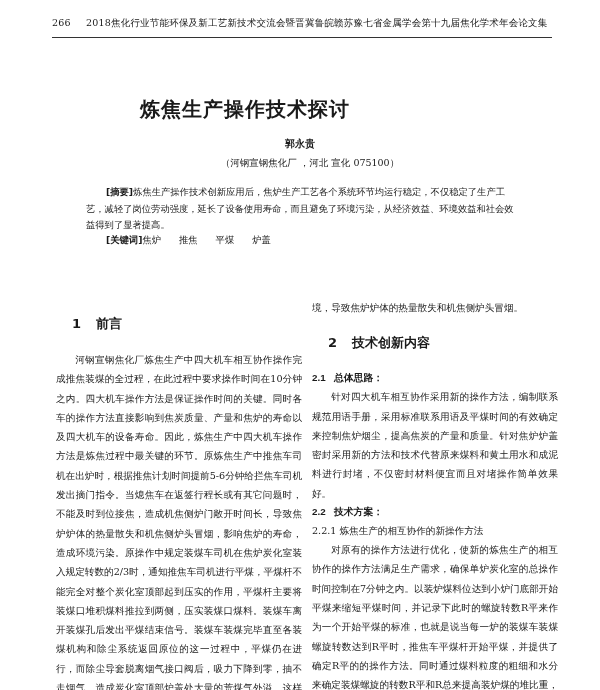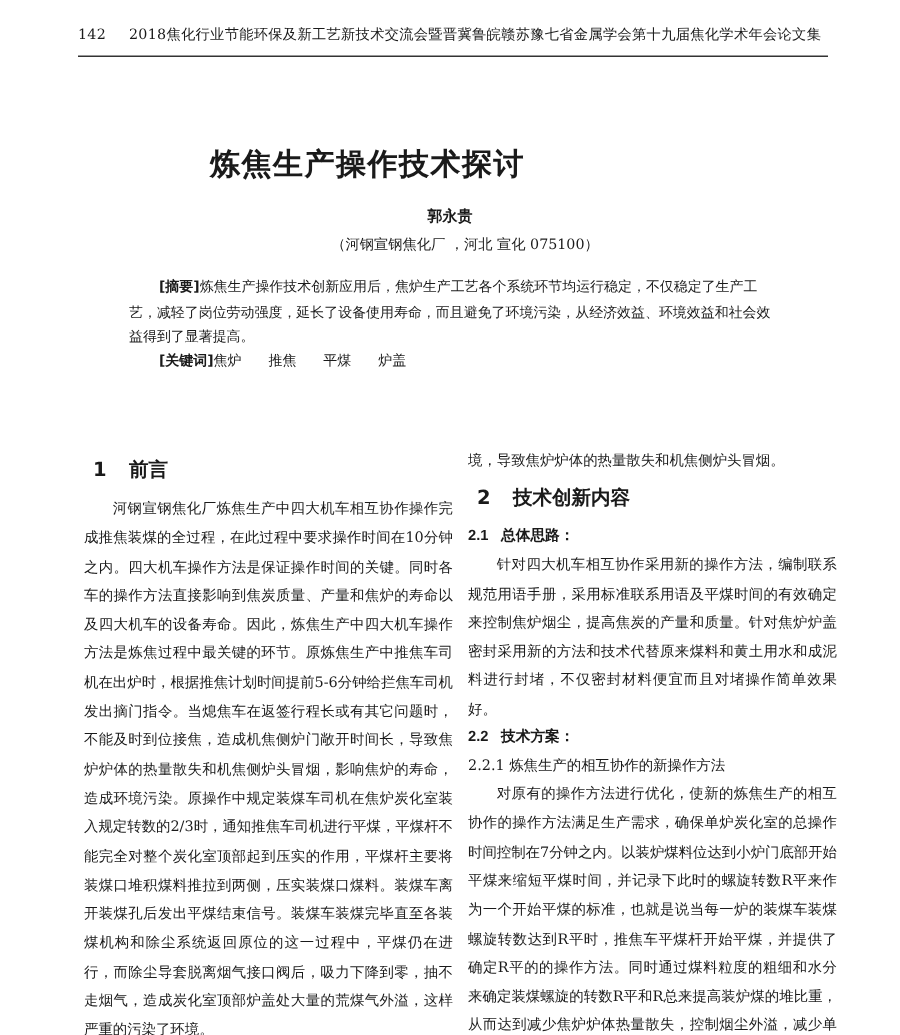--- a/index.html
+++ b/index.html
@@ -10,33 +10,33 @@
   .title { position:absolute; left:0; top:96px; width:490px; text-align:center; font-family:"DejaVu Sans", sans-serif; font-weight:bold; font-size:20px; letter-spacing:1px; }
   .author { position:absolute; left:0; top:137px; width:600px; text-align:center; font-weight:bold; font-size:10px; font-family:Liberation Sans, sans-serif; }
   .affil { position:absolute; left:0; top:157px; width:600px; text-align:center; font-size:9.5px;padding-left:10px; }
   .abstract { position:absolute; left:86px; top:184px; width:428px; font-size:9.3px; line-height:16.5px; text-indent:20px; }
   .kw { position:absolute; left:106px; top:234px; font-size:9.3px; }
   .kw .lbl, .abstract .lbl { font-family:"DejaVu Sans", sans-serif; font-weight:bold; }
   .kw span.item { margin-right:18px;text-align:right; }
   .col { position:absolute; top:298px; width:246px; font-size:9.6px; line-height:19.3px; text-align:justify; }
   .col.left { left:56px; }
   .col.right { left:312px; }
-  .h1 { font-family:"DejaVu Sans", sans-serif; font-weight:bold; font-size:13px; line-height:20px; margin:6px; }
+  .h1 { font-family:"DejaVu Sans", sans-serif; font-weight:bold; font-size:13px; line-height:20px; margin:16px; }
   .h1 .num { display:inline-block; width:24px; }
   .h2 { font-family:Liberation Sans, sans-serif; font-weight:bold; font-size:9.8px; line-height:18px; margin:0; }
   .h2 .num { display:inline-block; width:22px; }
   .h3 { font-size:9.6px; line-height:19px; margin:0; }
   p.para { margin:0; text-indent:2em; }
   p.cont { margin:0; }
 </style>
 </head>
 <body>
 
 <div class="header">
-  <span class="pg">142</span><span>2018焦化行业节能环保及新工艺新技术交流会暨晋冀鲁皖赣苏豫七省金属学会第十九届焦化学术年会论文集</span>
+  <span class="pg">266</span><span>2018焦化行业节能环保及新工艺新技术交流会暨晋冀鲁皖赣苏豫七省金属学会第十九届焦化学术年会论文集</span>
 </div>
 <div class="rule"></div>
 
 <div class="title">炼焦生产操作技术探讨</div>
 <div class="author">郭永贵</div>
 <div class="affil">（河钢宣钢焦化厂 ，河北 宣化 075100）</div>
 
 <div class="abstract">
   <span class="lbl">[摘要]</span><span>炼焦生产操作技术创新应用后，焦炉生产工艺各个系统环节均运行稳定，不仅稳定了生产工艺，减轻了岗位劳动强度，延长了设备使用寿命，而且避免了环境污染，从经济效益、环境效益和社会效益得到了显著提高。</span>
 </div>

